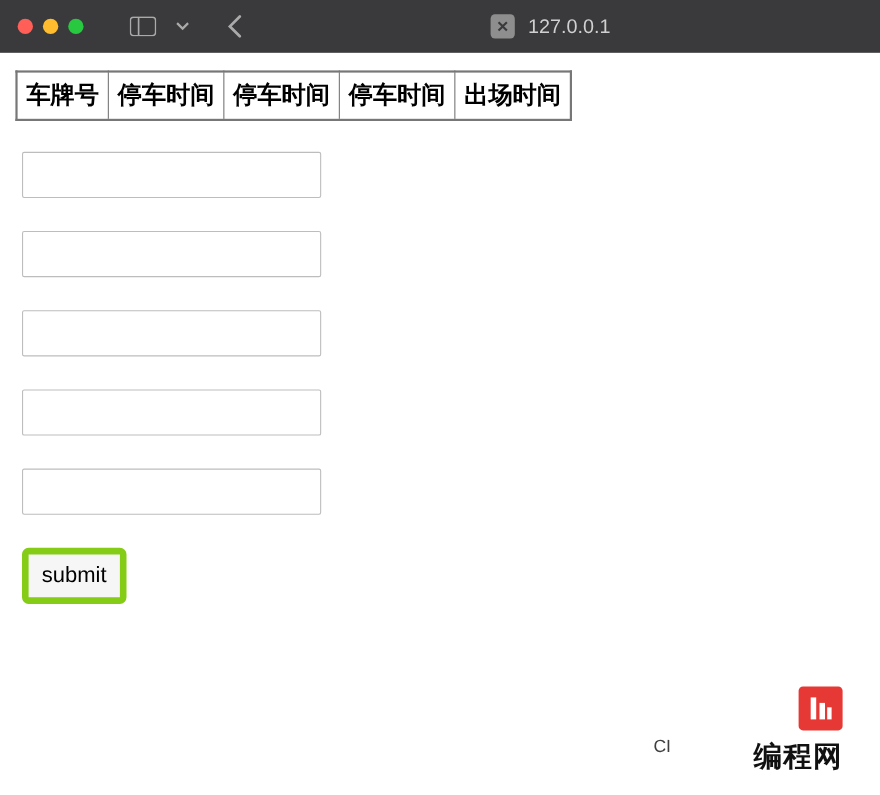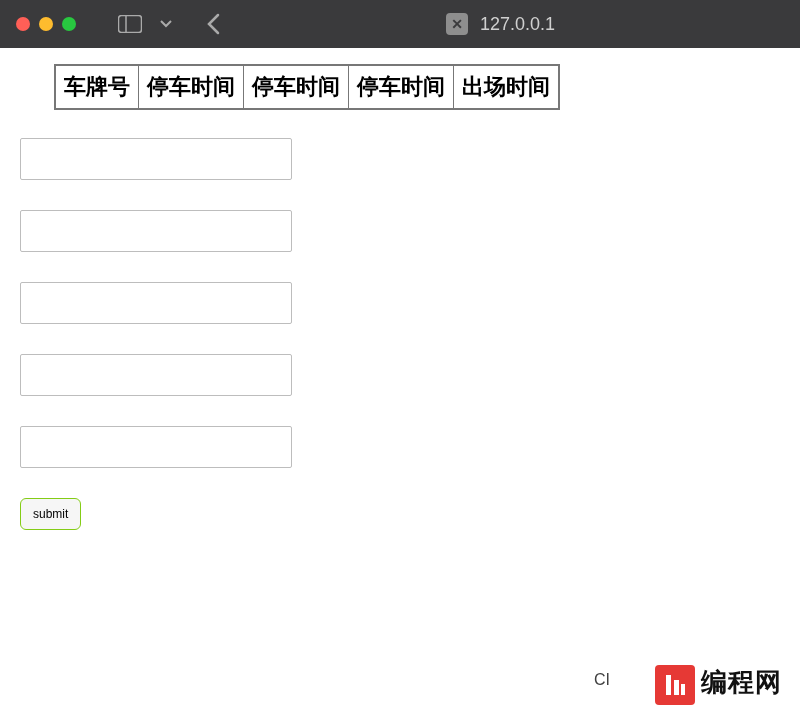--- a/index.html
+++ b/index.html
@@ -41,21 +41,20 @@
       color: #3a3a3c;
       font-weight: bold;
       font-size: 14px;
     }
     
     .content { padding: 16px 14px; }
     
     table {
       border-collapse: collapse;
       border: 2px solid #777;
-      margin-left: 40px;
     }
     th, td {
       border: 1px solid #777;
       padding: 6px 8px;
       font-size: 22px;
       text-align: left;
       white-space: nowrap;
     }
     th { text-align: center; font-weight: bold; }
     
@@ -65,34 +64,35 @@
       width: 272px;
       height: 42px;
       border: 1px solid #bdbdbd;
       border-radius: 2px;
       padding: 4px 8px;
       font-size: 18px;
       background: #fff;
     }
     .submit-btn {
       padding: 8px 12px;
-      border: 1px solid #84cc16;
+      border: 6px solid #84cc16;
       border-radius: 6px;
       background: #f6f6f6;
-      font-size: 12px;
+      font-size: 20px;
       cursor: pointer;
     }
     
     .watermark {
       position: absolute;
-      right: 18px;
+      right: 34px;
       bottom: 18px;
       display: flex;
-      align-items: flex-start;
+      align-items: flex-end;
       gap: 6px;
+      flex-direction: column;
     }
     .wm-badge {
       width: 40px; height: 40px;
       background: #e63935;
       border-radius: 4px;
       display: flex;
       align-items: center;
       justify-content: center;
     }
     .wm-badge svg { fill: #fff; }

